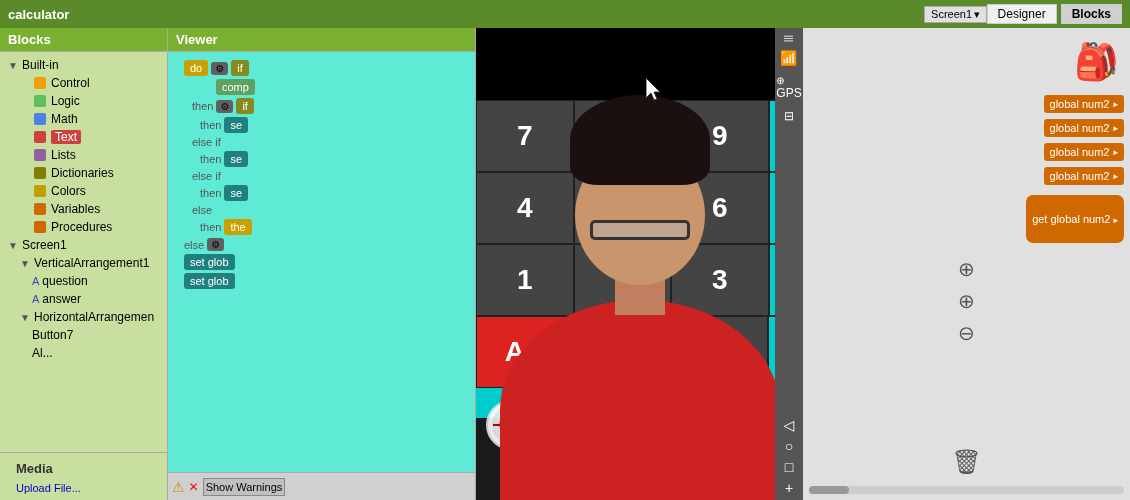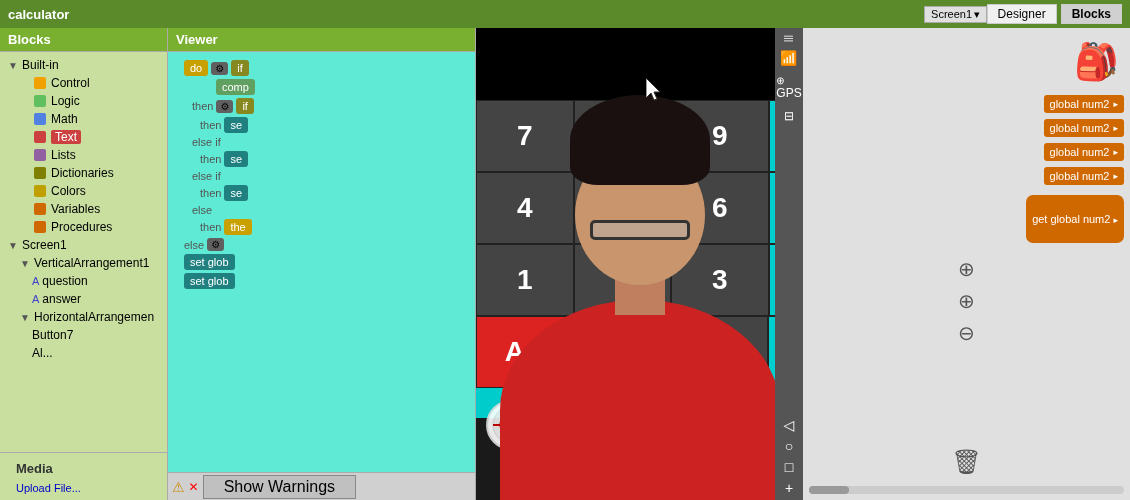--- a/index.html
+++ b/index.html
@@ -90,21 +90,21 @@
     .action-icons { display: flex; flex-direction: column; align-items: center; gap: 8px; padding: 8px; }
 
     
     .warnings-bar {
       position: absolute; bottom: 0; left: 0; right: 0; height: 28px;
       background: #d0d0d0; border-top: 1px solid #aaa; display: flex; align-items: center; gap: 4px; padding: 0 4px;
     }
     .warning-icon { color: #cc8800; font-size: 14px; }
     .warning-close { color: red; font-size: 12px; }
     .show-warnings-btn {
-      background: #c0c0c0; border: 1px solid #888; font-size: 16px; padding: 2px 20px; cursor: pointer;
+      background: #c0c0c0; border: 1px solid #888; font-size: 11px; padding: 2px 2px; cursor: pointer;
     }
 
     
     .watermark {
       position: absolute; bottom: 50px; left: 10px;
       opacity: 0.9; display: flex; align-items: center; gap: 4px;
     }
     .watermark-logo { width: 50px; height: 50px; background: white; border-radius: 50%; border: 2px solid #ddd; display: flex; align-items: center; justify-content: center; font-size: 20px; }
 
     

